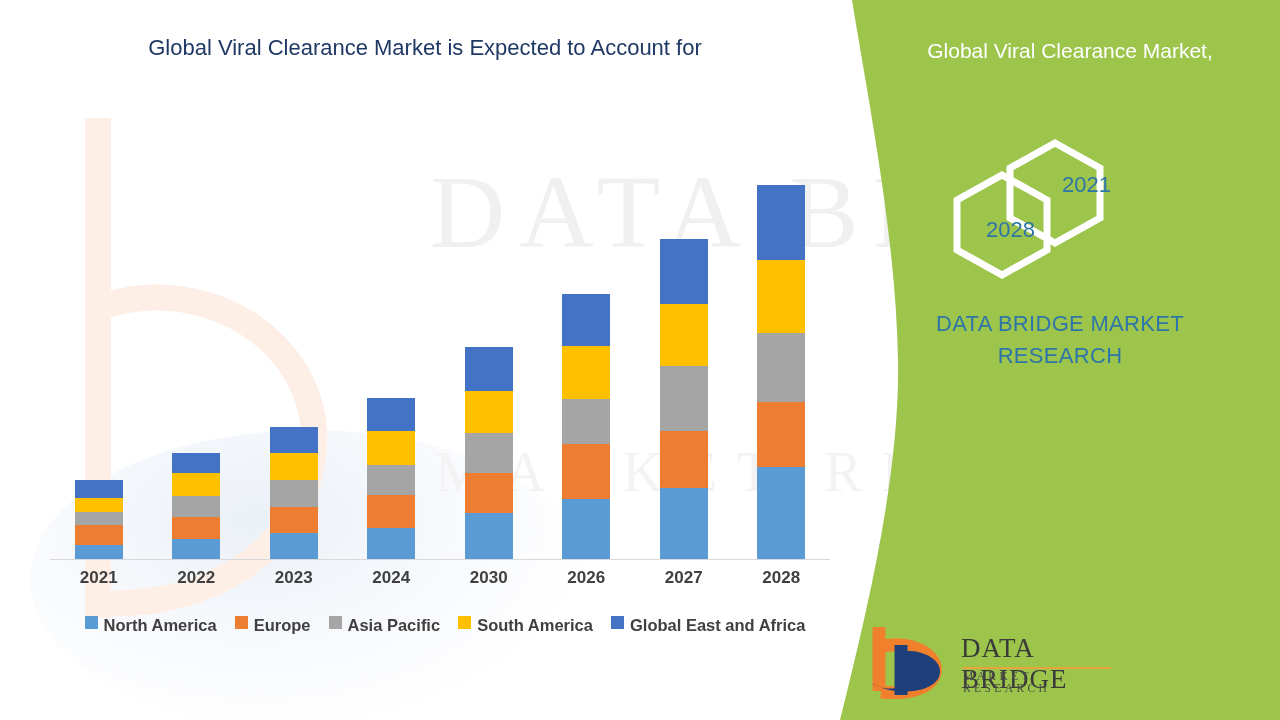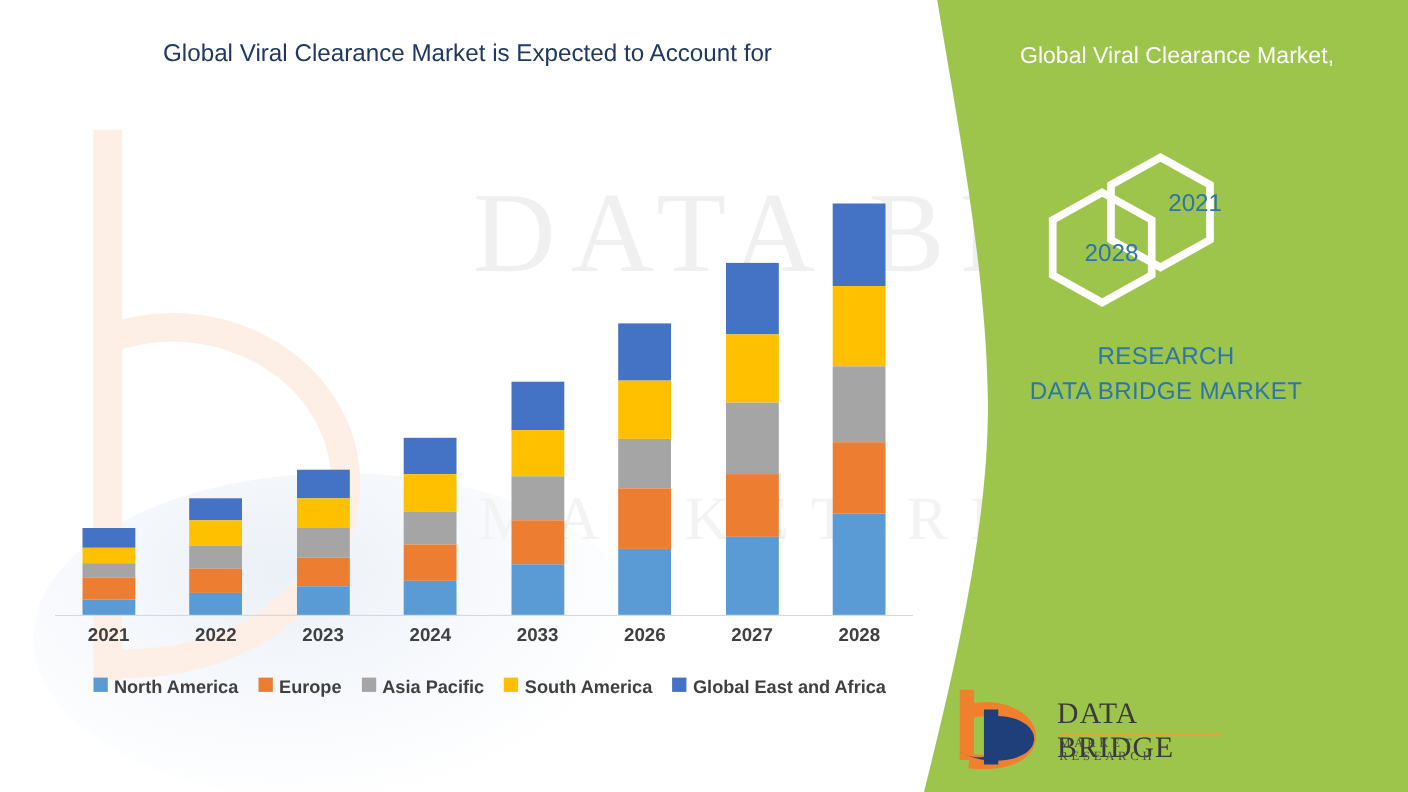--- a/index.html
+++ b/index.html
@@ -321,21 +321,21 @@
         </div>
       </div>
     <div class="axis-line"></div>
   </div>
 
   <div class="xlabels" id="xlabels">
       <div class="xlabel">2021</div>
       <div class="xlabel">2022</div>
       <div class="xlabel">2023</div>
       <div class="xlabel">2024</div>
-      <div class="xlabel">2033</div>
+      <div class="xlabel">2030</div>
       <div class="xlabel">2026</div>
       <div class="xlabel">2027</div>
       <div class="xlabel">2028</div>
     </div>
 
   <div class="legend" id="legend">
       <div class="legend-item">
         <span class="legend-swatch" style="background: rgb(91, 155, 213);"></span>
         <span class="legend-label">North America</span>
       </div>
@@ -369,22 +369,22 @@
     <div class="hexes">
       <svg width="230" height="150" viewBox="0 0 230 150">
         <polygon points="115,8 160,33 160,83 115,108 70,83 70,33" fill="none" stroke="#ffffff" stroke-width="7"></polygon>
         <polygon points="62,40 107,65 107,115 62,140 17,115 17,65" fill="none" stroke="#ffffff" stroke-width="7"></polygon>
       </svg>
       <div class="hex-label hex-2021">2021</div>
       <div class="hex-label hex-2028">2028</div>
     </div>
 
     <div class="brand-lines">
+      <div>DATA BRIDGE MARKET</div>
       <div>RESEARCH</div>
-      <div>DATA BRIDGE MARKET</div>
     </div>
 
     <div class="logo">
       <svg width="92" height="74" viewBox="0 0 92 74">
         <path d="M14 2 L14 66" stroke="#F0802C" stroke-width="13" fill="none"></path>
         <path d="M14 22 C 46 14, 74 30, 70 48 C 66 64, 42 70, 16 67" stroke="#F0802C" stroke-width="13" fill="none"></path>
         <path d="M36 20 L36 70" stroke="#1F3F7A" stroke-width="13" fill="none"></path>
         <path d="M36 26 C 62 24, 80 38, 74 52 C 67 68, 30 72, 6 58 C 18 66, 34 64, 36 60" fill="#1F3F7A"></path>
       </svg>
       <div class="logo-word">DATA BRIDGE</div>

